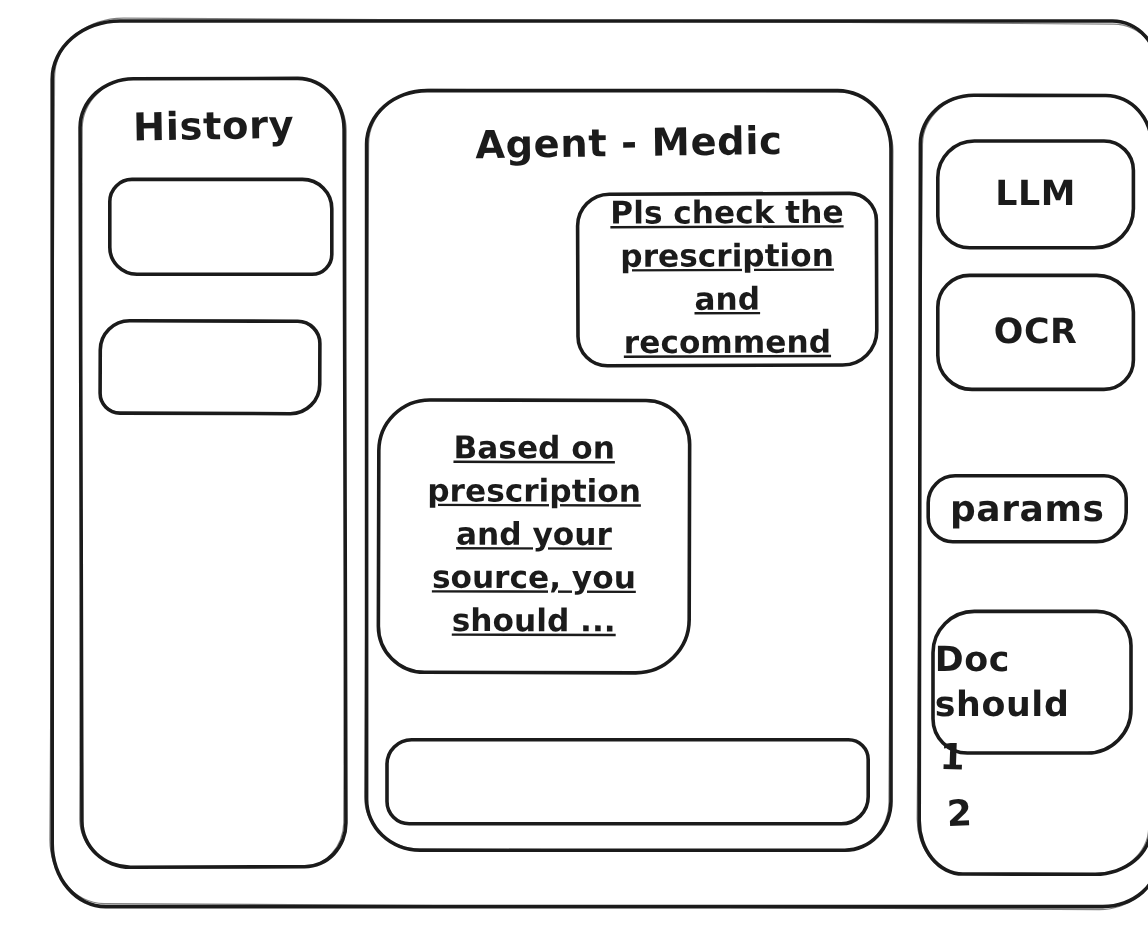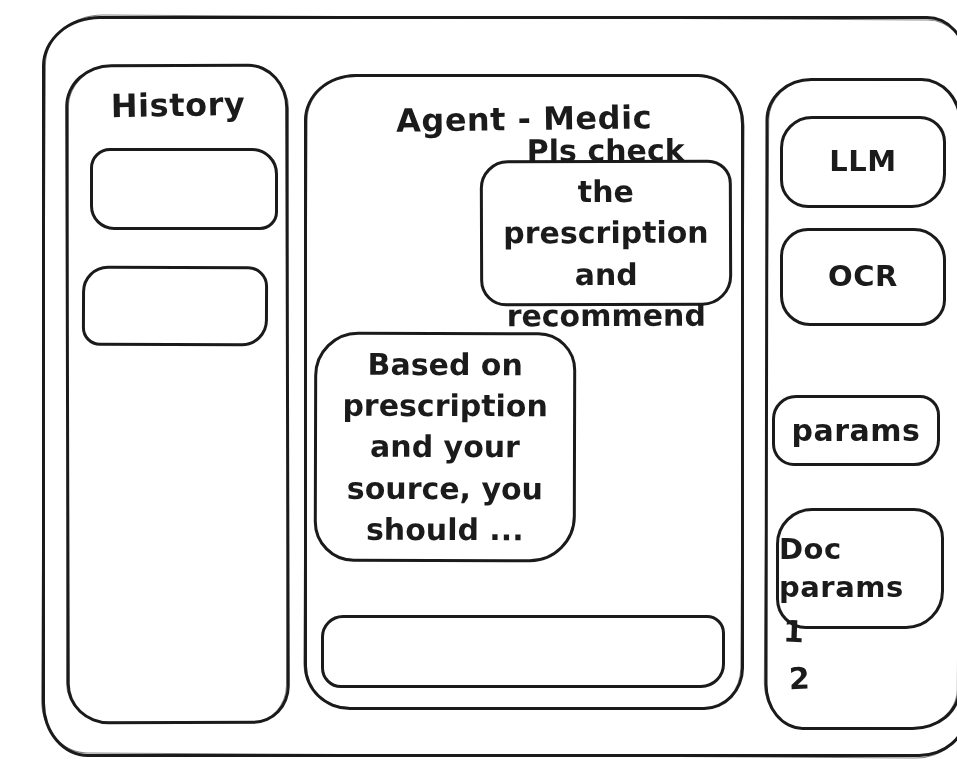--- a/index.html
+++ b/index.html
@@ -18,21 +18,21 @@
   .sk::before{ 
     content:"";position:absolute;inset:-2px;border:1.5px solid rgba(27,27,27,.55);
     border-radius:inherit;transform:rotate(.35deg);pointer-events:none;
   }
   .txt{
     position:absolute;color:var(--ink);font-weight:700;letter-spacing:.5px;white-space:nowrap;
   }
   .panel-title{font-size:32px;}
   .bubble{
     display:flex;align-items:center;justify-content:center;text-align:center;
-    font-weight:700;font-size:30px;line-height:1.38;padding:20px 16px;white-space:normal;
+    font-weight:700;font-size:26px;line-height:1.38;padding:20px 16px;white-space:normal;text-decoration:underline;
   }
   .toolbtn{
     display:flex;align-items:center;justify-content:center;text-align:left;
     font-weight:700;font-size:29px;line-height:1.3;cursor:pointer;white-space:normal;
     letter-spacing:.5px;
   }
   .hist-item{cursor:pointer;background:transparent;}
   .chat-input{
     position:absolute;box-sizing:border-box;border:3px solid var(--ink);background:transparent;
     border-radius:22px 18px 24px 20px;font:700 24px "DejaVu Sans", sans-serif;color:var(--ink);
@@ -56,21 +56,21 @@
   .user-bubble{left:452px;top:160px;width:252px;height:146px;
                border-radius:28px 24px 30px 26px;transform:rotate(-.2deg);}
   .agent-bubble{left:286px;top:332px;width:262px;height:230px;
                 border-radius:44px 38px 46px 40px;transform:rotate(.15deg);}
   .input-pos{left:293px;top:615px;width:404px;height:73px;}
 
   .tools-panel{left:737px;top:78px;width:196px;height:652px;
                border-radius:46px 40px 48px 38px / 42px 44px 40px 46px;transform:rotate(.1deg);}
   .btn-llm{left:752px;top:116px;width:166px;height:92px;border-radius:32px 26px 34px 28px;}
   .btn-ocr{left:752px;top:228px;width:166px;height:98px;border-radius:28px 32px 26px 30px;}
-  .btn-params{left:744px;top:395px;width:168px;height:71px;border-radius:24px 20px 26px 22px;font-size:30px;}
+  .btn-params{left:744px;top:395px;width:168px;height:58px;border-radius:24px 20px 26px 22px;font-size:30px;}
   .btn-doc{left:748px;top:508px;width:168px;height:121px;border-radius:36px 30px 38px 30px;}
   .doc-1{left:755px;top:614px;transform:rotate(2deg);}
   .doc-2{left:761px;top:661px;transform:rotate(-2deg);}
 </style>
 </head>
 <body>
 
 <div class="stage">
 
   <div class="sk frame"></div>
@@ -83,17 +83,17 @@
   <div class="sk chat-panel"></div>
   <div class="txt panel-title chat-title">Agent - Medic</div>
   <div class="sk bubble user-bubble">Pls check the prescription and recommend</div>
   <div class="sk bubble agent-bubble">Based on prescription and your source, you should ...</div>
   <input class="chat-input input-pos" type="text" value="" style="">
 
   <div class="sk tools-panel"></div>
   <div class="sk toolbtn btn-llm">LLM</div>
   <div class="sk toolbtn btn-ocr">OCR</div>
   <div class="sk toolbtn btn-params">params</div>
-  <div class="sk toolbtn btn-doc">Doc params</div>
+  <div class="sk toolbtn btn-doc">Doc should</div>
   <div class="txt doc-num doc-1">1</div>
   <div class="txt doc-num doc-2">2</div>
 
 </div>
 
 </body></html>

